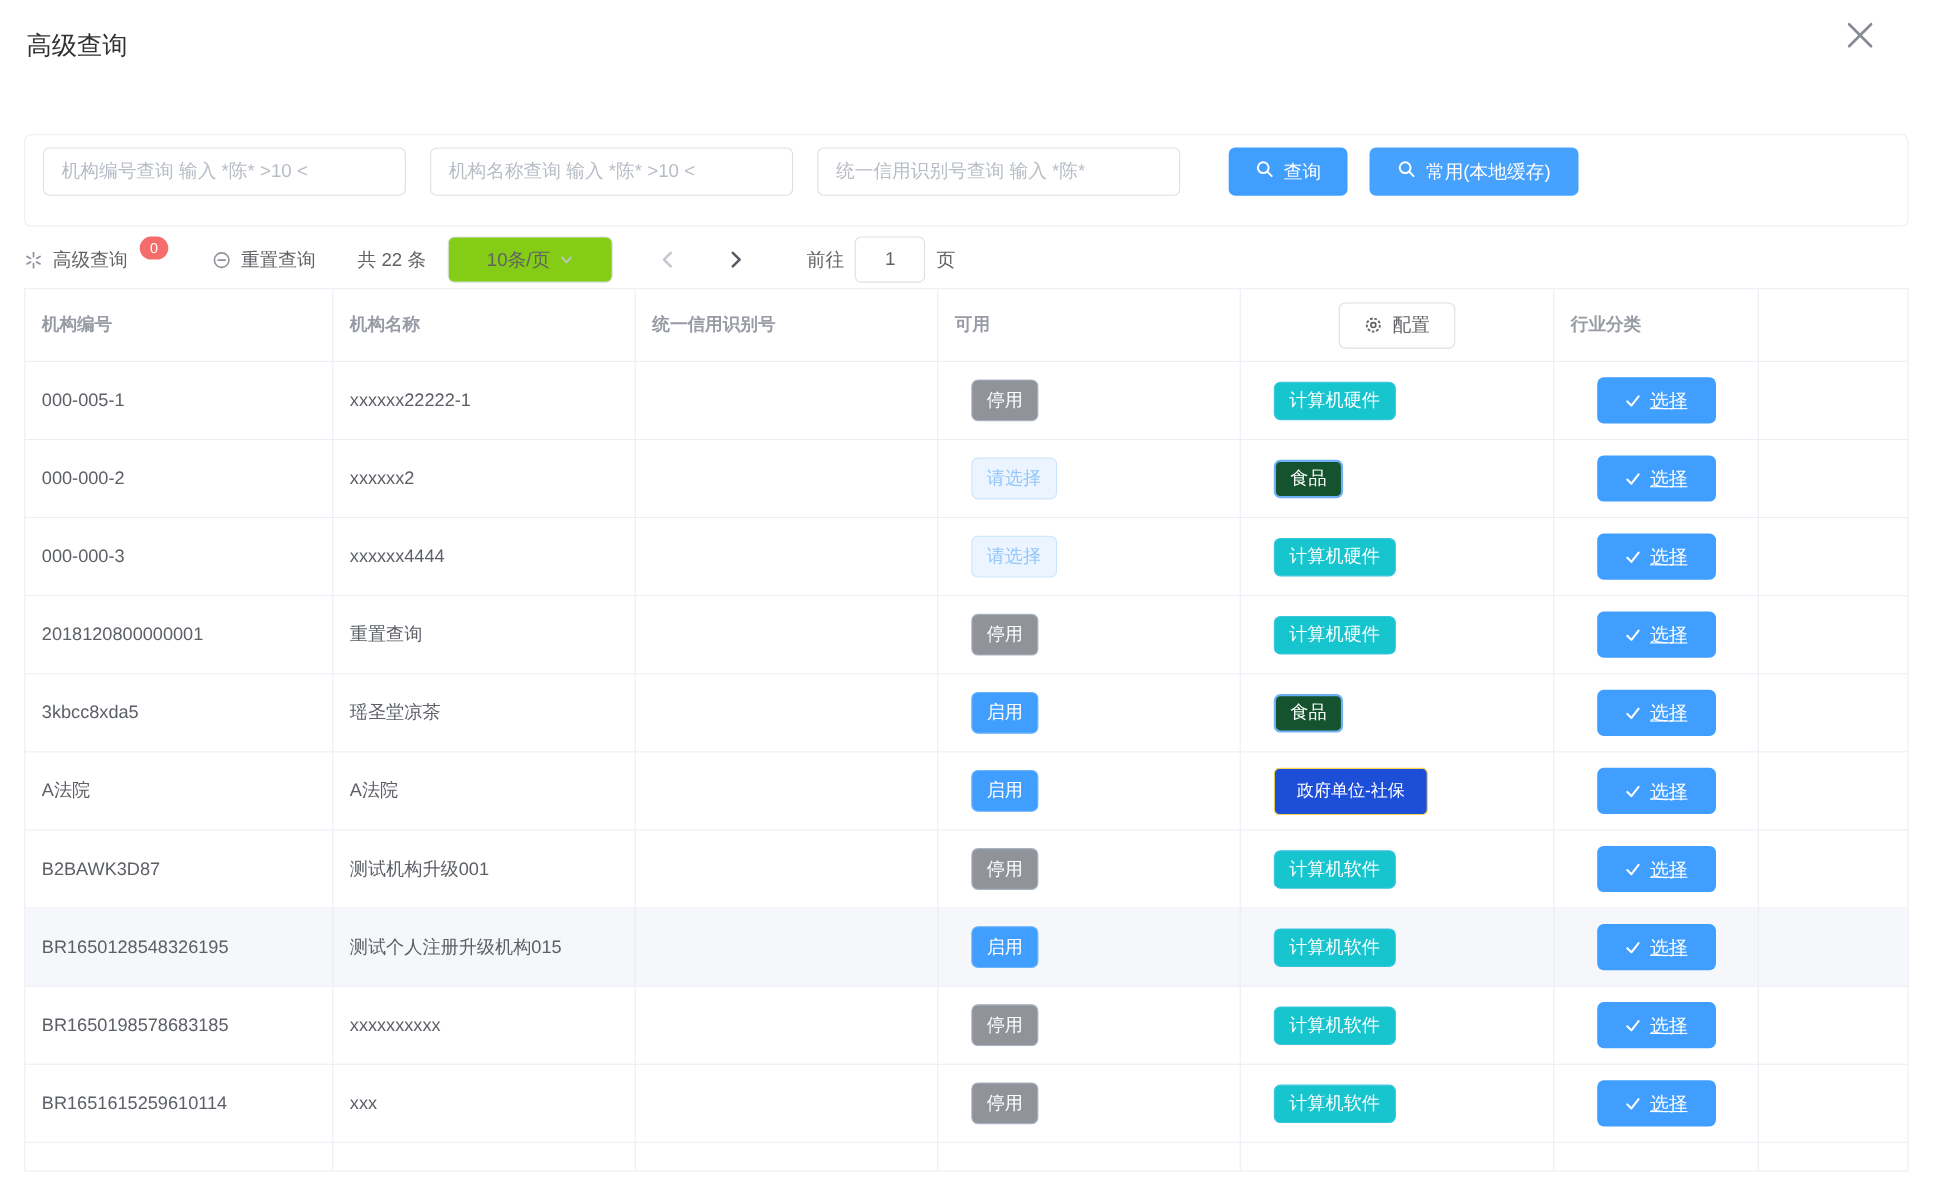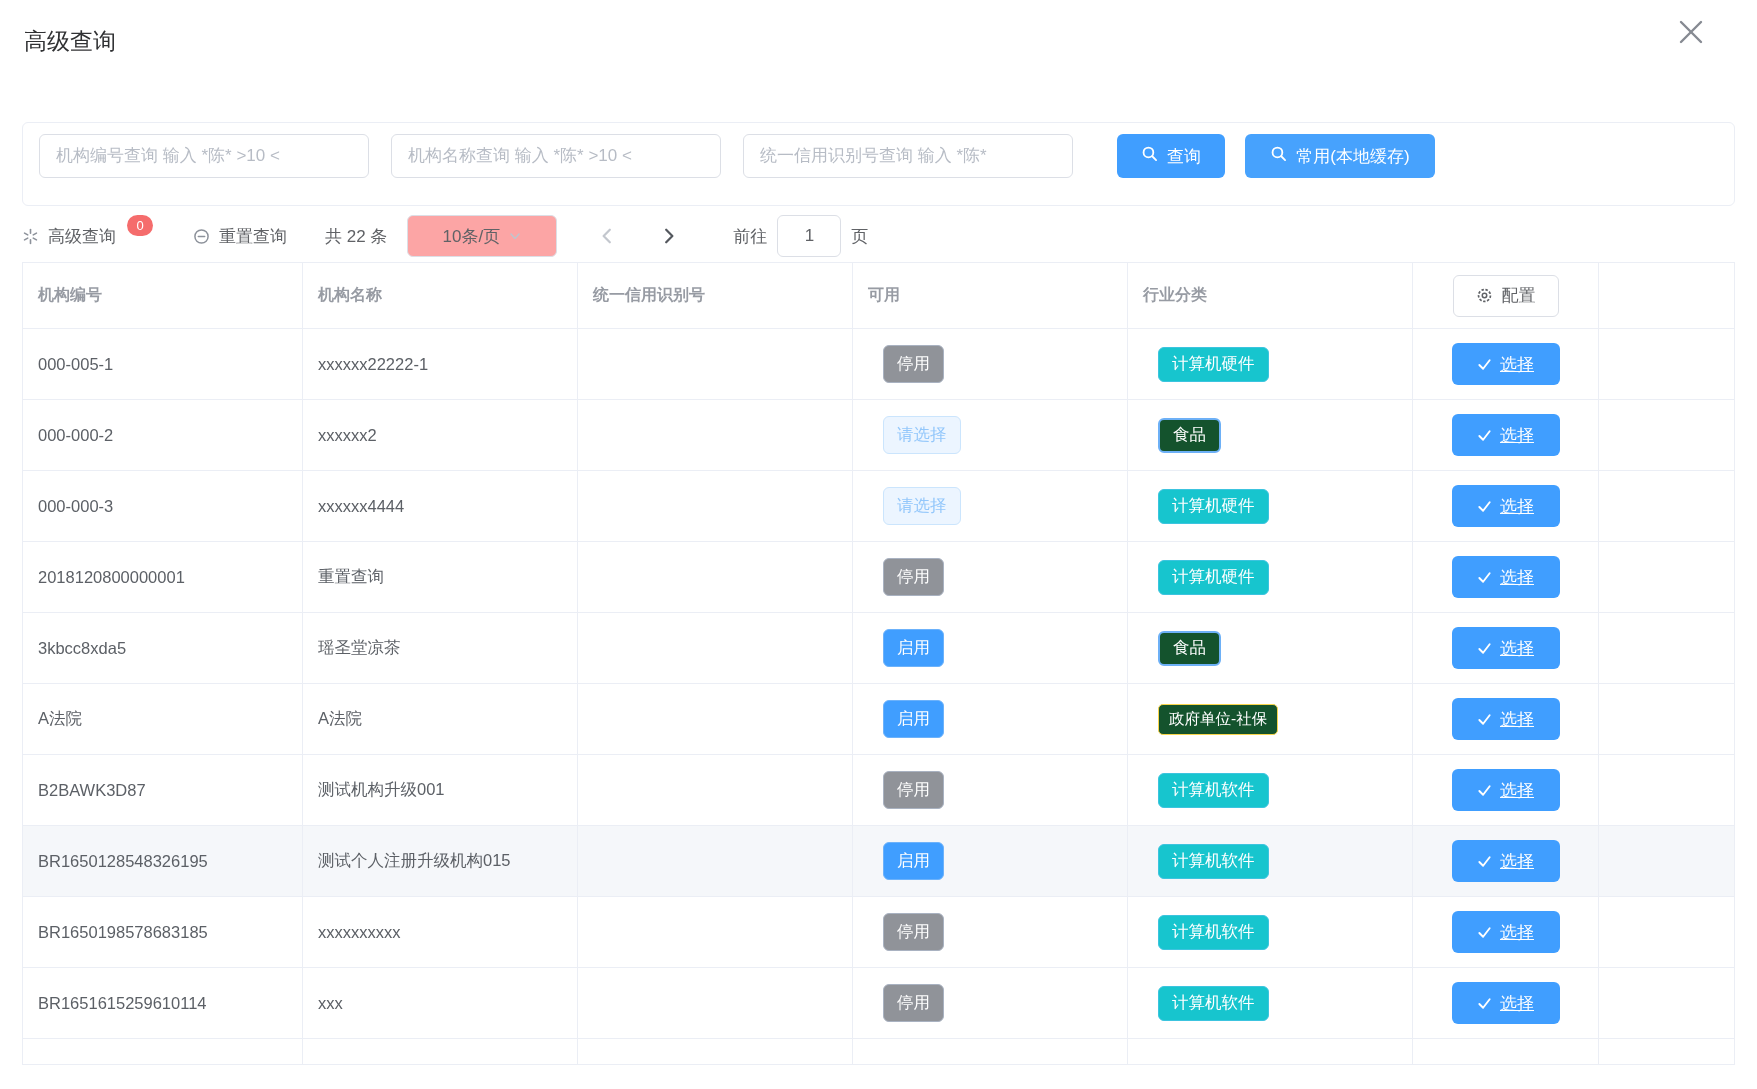--- a/index.html
+++ b/index.html
@@ -26,21 +26,21 @@
 
   
   .toolbar { position:absolute; left:22px; right:22px; top:214px; height:44px; display:flex; align-items:center; color:#606266; font-size:17px; }
   .tool-group { display:flex; align-items:center; gap:9px; cursor:pointer; }
   .tool-icon { color:#8d929b; display:flex; }
   .adv-badge { display:inline-flex; align-items:center; justify-content:center; min-width:26px; height:21px;
     padding:0 7px; border-radius:11px; background:#f56c6c; color:#fff; font-size:13px; transform:translateY(-11px); margin-left:2px; }
   .reset-group { margin-left:40px; }
   .total-text { margin-left:38px; }
   .page-size-select { margin-left:20px; width:150px; height:42px; border:1px solid #dcdfe6; border-radius:6px;
-    display:flex; align-items:center; justify-content:center; gap:8px; color:#606266; cursor:pointer; background:#fca5a5; }
+    display:flex; align-items:center; justify-content:center; gap:8px; color:#606266; cursor:pointer; background:#84cc16; }
   .select-caret { color:#c0c4cc; display:flex; }
   .pager-arrow { border:none; background:transparent; cursor:pointer; display:flex; align-items:center; justify-content:center; width:36px; height:36px; }
   .arrow-prev { margin-left:32px; color:#c3c7ce; }
   .arrow-next { margin-left:26px; color:#54585e; }
   .goto-label { margin-left:46px; }
   .goto-input { margin-left:10px; width:64px; height:42px; border:1px solid #dcdfe6; border-radius:6px;
     text-align:center; font-size:17px; color:#606266; outline:none; font-family:inherit; }
   .goto-suffix { margin-left:10px; }
 
   
@@ -62,21 +62,21 @@
   .pill { display:inline-flex; align-items:center; justify-content:center; height:38px; padding:0 13px;
     border-radius:6px; font-size:16.5px; margin-left:15px; white-space:nowrap; cursor:pointer; }
   .pill.info { background:#909399; border:1px solid #a9b2c1; color:#fff; }
   .pill.primary { background:#409eff; border:1px solid #6cb2fb; color:#fff; }
   .pill.plain { background:#ecf5ff; border:1px solid #cbe5fd; color:#93c7fb; }
 
   .tag { display:inline-flex; align-items:center; justify-content:center; height:35px; padding:0 13px;
     border-radius:6px; font-size:16.5px; color:#fff; margin-left:15px; white-space:nowrap; cursor:pointer; }
   .tag.cyan { background:#17c5ce; border:1px solid #3cc4df; }
   .tag.orange { background:#14532d; border:2px solid #6db0f6; }
-  .tag.yellow { background:#14532d; border:1px solid #f8d54b; height:31px; font-size:15.5px; padding:0 10px; border-radius:5px; }
+  .tag.yellow { background:#1d4ed8; border:1px solid #f8d54b; height:43px; font-size:15.5px; padding:0 20px; border-radius:5px; }
 
   .partial-row { height:26px; border-bottom:1px solid #ebeef5; }
   .partial-row .cell { border-right:1px solid #ebeef5; height:100%; }
 </style>
 </head>
 <body>
 
 <div class="canvas">
 
   <div class="modal-title">高级查询</div>
@@ -169,32 +169,32 @@
     <span class="goto-suffix">页</span>
   </div>
 
   <div class="table">
     <div class="thead">
       <div class="trow">
         <div class="cell th">机构编号</div>
         <div class="cell th">机构名称</div>
         <div class="cell th">统一信用识别号</div>
         <div class="cell th">可用</div>
-        <div class="cell th">行业分类</div>
         <div class="cell cell-action">
           <button class="btn-config">
             <span style="display:flex;">
               <svg width="17" height="17" viewBox="0 0 16 16">
                   <circle cx="8" cy="8" r="5.6" fill="none" stroke="currentColor" stroke-width="1.6" stroke-dasharray="2.3 1.5"></circle>
                   <circle cx="8" cy="8" r="2.1" fill="none" stroke="currentColor" stroke-width="1.4"></circle>
                 </svg>
             </span>
             <span>配置</span>
           </button>
         </div>
+        <div class="cell th">行业分类</div>
         <div class="cell" style="border-right:1px solid #ebeef5;"></div>
       </div>
     </div>
 
     <div class="tbody" id="tbody">
     <div class="trow">
       <div class="cell td-text">000-005-1</div>
       <div class="cell td-text">xxxxxx22222-1</div>
       <div class="cell td-text"></div>
       <div class="cell">

